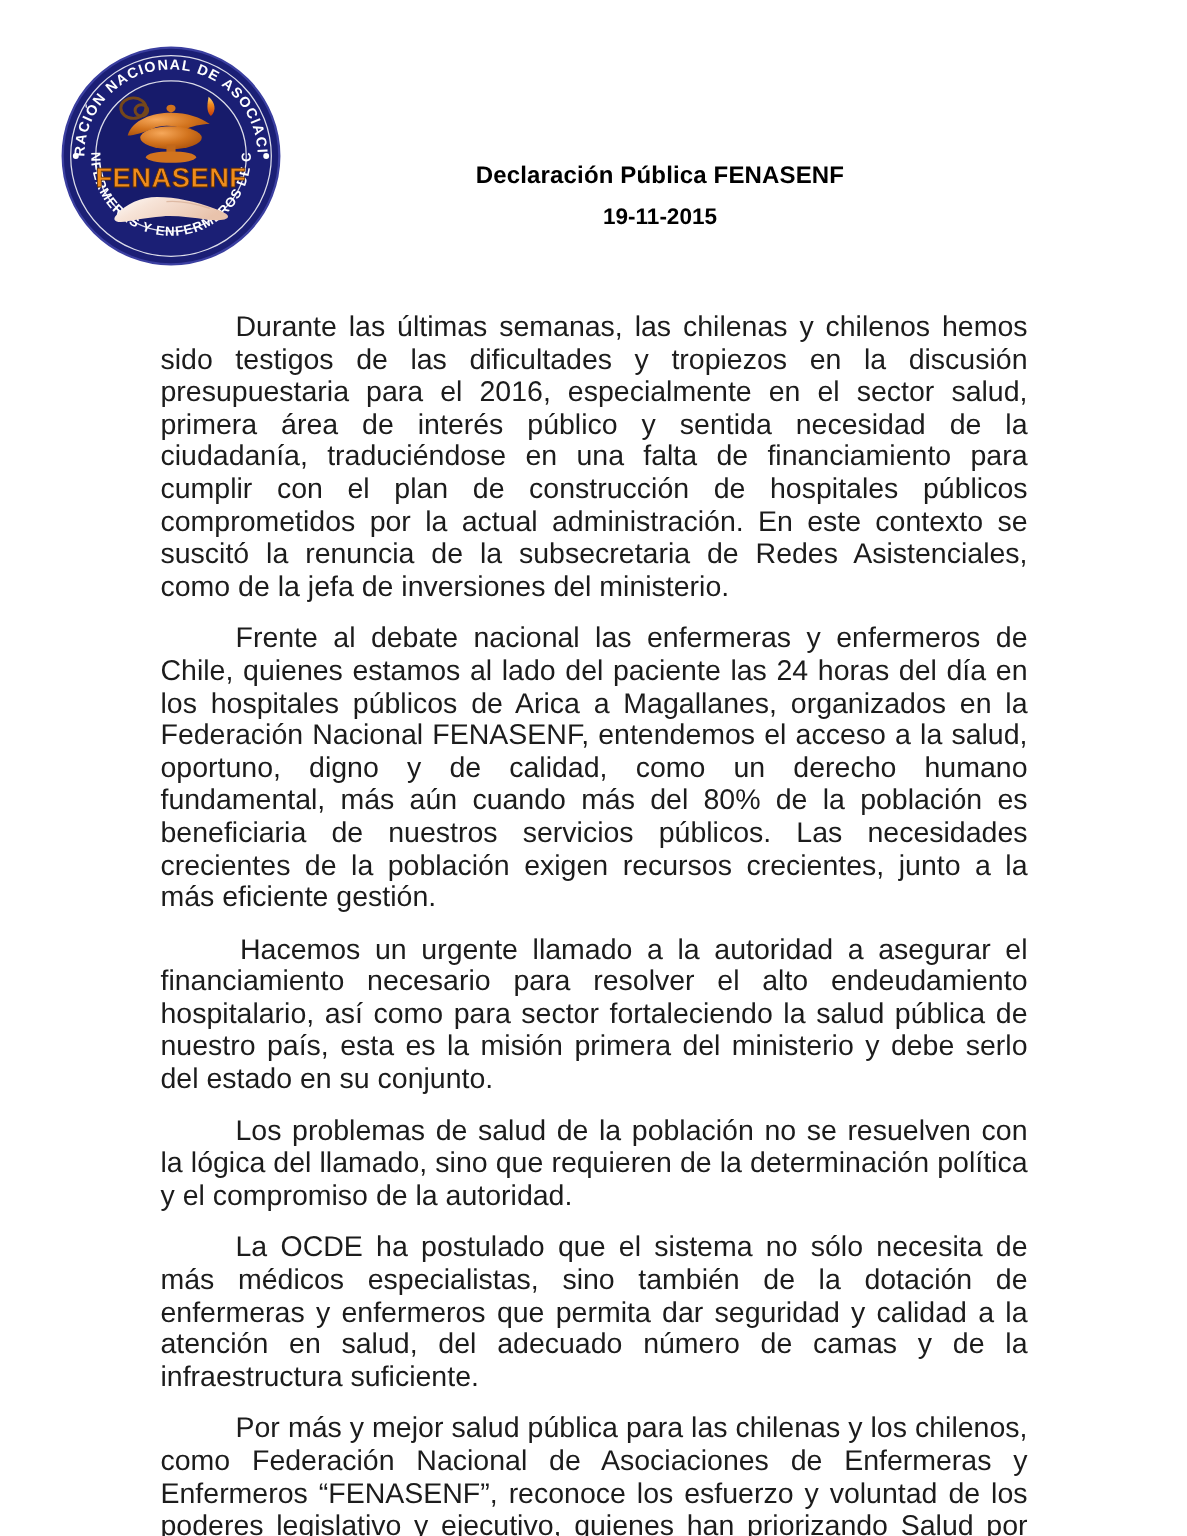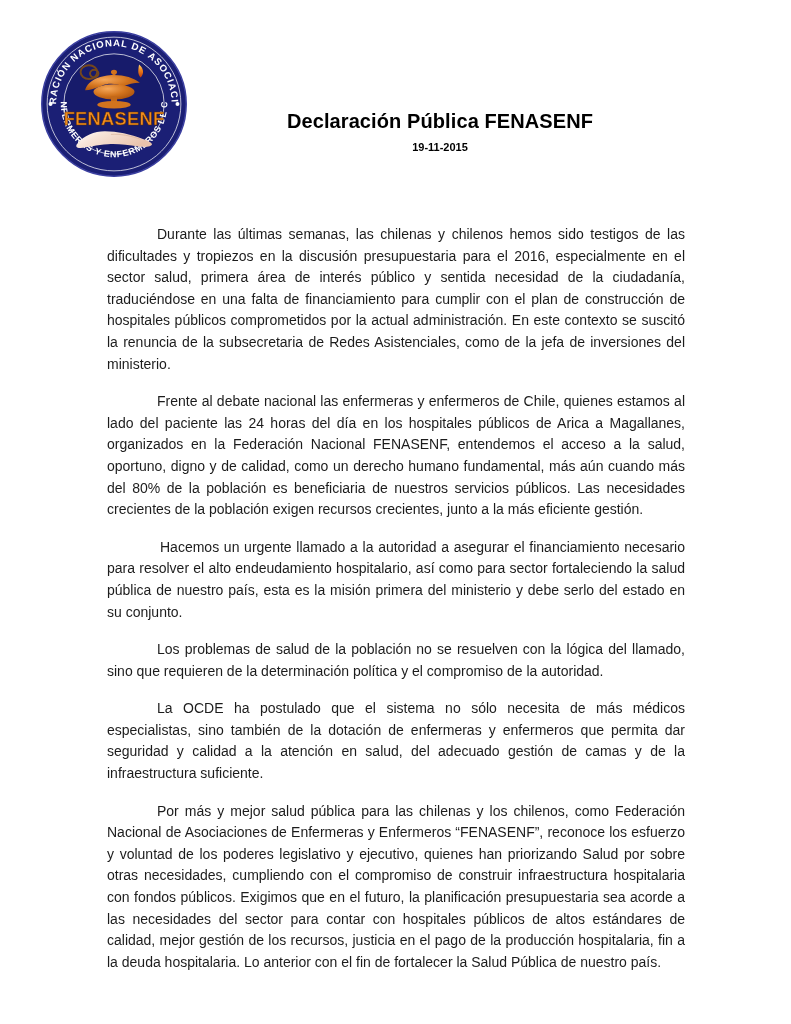--- a/index.html
+++ b/index.html
@@ -36,48 +36,48 @@
 
   
   .doc-header {
     position: absolute;
     left: 190px;
     top: 108px;
     width: 500px;
     text-align: center;
   }
   .doc-title {
-    font-size: 20px;
+    font-size: 16px;
     font-weight: bold;
     letter-spacing: 0.1px;
     color: #000000;
     margin: 0;
     line-height: 1.3;
   }
   .doc-date {
-    font-size: 11px;
+    font-size: 15px;
     font-weight: bold;
     color: #000000;
     margin: 6px 0 0 0;
     line-height: 1.3;
   }
 
   
   .doc-body {
     position: absolute;
     left: 107px;
     top: 208px;
     width: 578px;
   }
   .para {
-    font-size: 14px;
+    font-size: 19px;
     line-height: 21.6px;
     text-align: justify;
     text-justify: inter-word;
-    margin: 16px 0 13px 0;
+    margin: 0 0 13px 0;
     text-indent: 50px;
     color: #1c1c1c;
     hyphens: none;
   }
   .para:last-child { margin-bottom: 0; }
   .para.indent-wide { text-indent: 53px; }
 </style>
 </head>
 <body>
 
@@ -158,17 +158,17 @@
   <div class="doc-header">
     <h1 class="doc-title">Declaración Pública FENASENF</h1>
     <p class="doc-date">19-11-2015</p>
   </div>
 
   <div class="doc-body">
     <p class="para">Durante las últimas semanas, las chilenas y chilenos hemos sido testigos de las dificultades y tropiezos en la discusión presupuestaria para el 2016, especialmente en el sector salud, primera área de interés público y sentida necesidad de la ciudadanía, traduciéndose en una falta de financiamiento para cumplir con el plan de construcción de hospitales públicos comprometidos por la actual administración. En este contexto se suscitó la renuncia de la subsecretaria de Redes Asistenciales, como de la jefa de inversiones del ministerio.</p>
     <p class="para">Frente al debate nacional las enfermeras y enfermeros de Chile, quienes estamos al lado del paciente las 24 horas del día en los hospitales públicos de Arica a Magallanes, organizados en la Federación Nacional FENASENF, entendemos el acceso a la salud, oportuno, digno y de calidad, como un derecho humano fundamental, más aún cuando más del 80% de la población es beneficiaria de nuestros servicios públicos. Las necesidades crecientes de la población exigen recursos crecientes, junto a la más eficiente gestión.</p>
     <p class="para indent-wide"> Hacemos un urgente llamado a la autoridad a asegurar el financiamiento necesario para resolver el alto endeudamiento hospitalario, así como para sector fortaleciendo  la salud pública de nuestro país, esta es la misión primera del ministerio y debe serlo del estado en su conjunto.</p>
     <p class="para">Los problemas de salud de la población no se resuelven con la lógica del llamado, sino que requieren de la determinación política y el compromiso de la autoridad.</p>
-    <p class="para">La OCDE ha postulado que el sistema no sólo necesita de más médicos especialistas, sino también de la dotación de enfermeras y enfermeros que permita dar seguridad y calidad a la atención en salud, del adecuado gestión de camas y de la infraestructura suficiente.</p>
+    <p class="para">La OCDE ha postulado que el sistema no sólo necesita de más médicos especialistas, sino también de la dotación de enfermeras y enfermeros que permita dar seguridad y calidad a la atención en salud, del adecuado número de camas y de la infraestructura suficiente.</p>
     <p class="para">Por más y mejor salud pública para las chilenas y los chilenos, como Federación Nacional de Asociaciones de Enfermeras y Enfermeros   “FENASENF”, reconoce los esfuerzo y  voluntad de los poderes legislativo y ejecutivo, quienes han priorizando Salud por sobre otras necesidades,  cumpliendo con el compromiso de construir infraestructura hospitalaria con fondos públicos. Exigimos que en el futuro, la planificación presupuestaria sea acorde a las necesidades del sector para contar con hospitales públicos de altos estándares de calidad, mejor gestión de los recursos,  justicia  en el pago de la producción hospitalaria, fin a la deuda hospitalaria. Lo anterior con el fin de fortalecer la Salud Pública de nuestro país.</p>
   </div>
 
 </div>
 
 </body></html>

